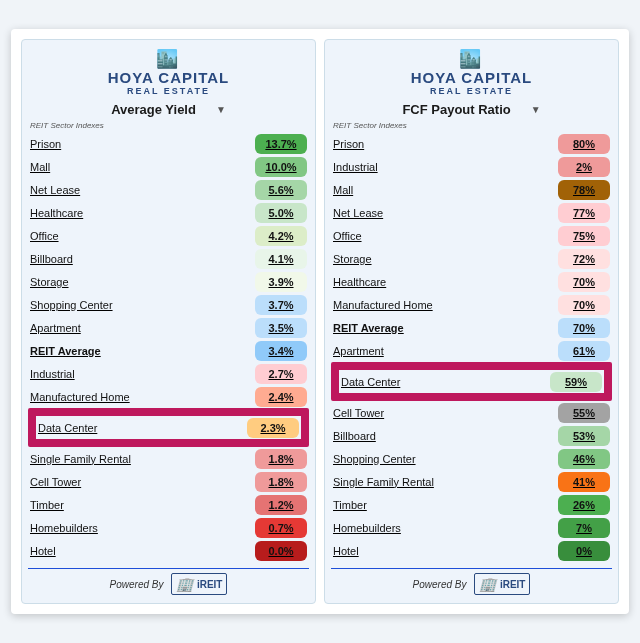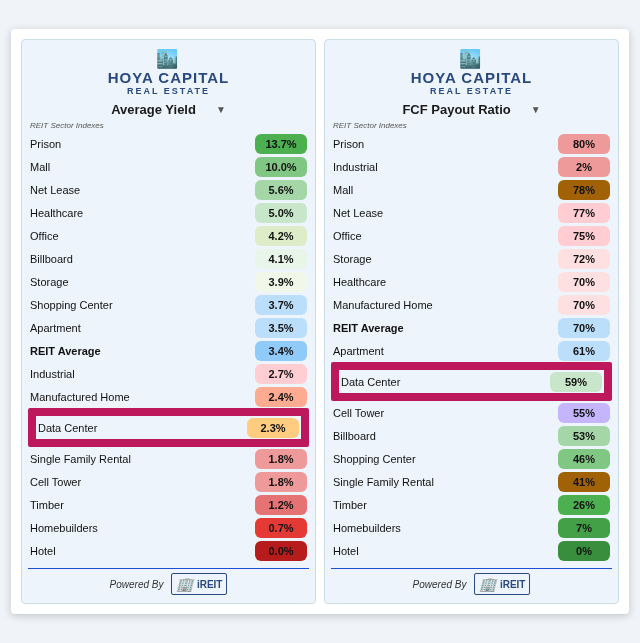--- a/index.html
+++ b/index.html
@@ -73,20 +73,21 @@
       font-style: italic;
       margin-bottom: 2px;
       padding-left: 2px;
     }
     .row {
       display: flex;
       align-items: center;
       justify-content: space-between;
       padding: 1.5px 2px;
       font-size: 11px;
+      text-decoration: underline;
     }
     .row-name {
       flex: 1;
       color: #111;
     }
     .row-name.bold { font-weight: bold; }
     .row-value {
       min-width: 52px;
       text-align: center;
       padding: 4px 6px;
@@ -280,33 +281,33 @@
         <div class="row">
           <span class="row-name">Apartment</span>
           <span class="row-value" style="background-color: rgb(187, 222, 251);">61%</span>
         </div>
         <div class="row highlighted-row">
           <span class="row-name">Data Center</span>
           <span class="row-value" style="background-color: rgb(200, 230, 201);">59%</span>
         </div>
         <div class="row">
           <span class="row-name">Cell Tower</span>
-          <span class="row-value" style="background-color: #c4b5fd;">55%</span>
+          <span class="row-value" style="background-color: #a3a3a3;">55%</span>
         </div>
         <div class="row">
           <span class="row-name">Billboard</span>
           <span class="row-value" style="background-color: rgb(165, 214, 167);">53%</span>
         </div>
         <div class="row">
           <span class="row-name">Shopping Center</span>
           <span class="row-value" style="background-color: rgb(129, 199, 132);">46%</span>
         </div>
         <div class="row">
           <span class="row-name">Single Family Rental</span>
-          <span class="row-value" style="background-color: #a16207;">41%</span>
+          <span class="row-value" style="background-color: #f97316;">41%</span>
         </div>
         <div class="row">
           <span class="row-name">Timber</span>
           <span class="row-value" style="background-color: rgb(76, 175, 80);">26%</span>
         </div>
         <div class="row">
           <span class="row-name">Homebuilders</span>
           <span class="row-value" style="background-color: rgb(67, 160, 71);">7%</span>
         </div>
         <div class="row">

